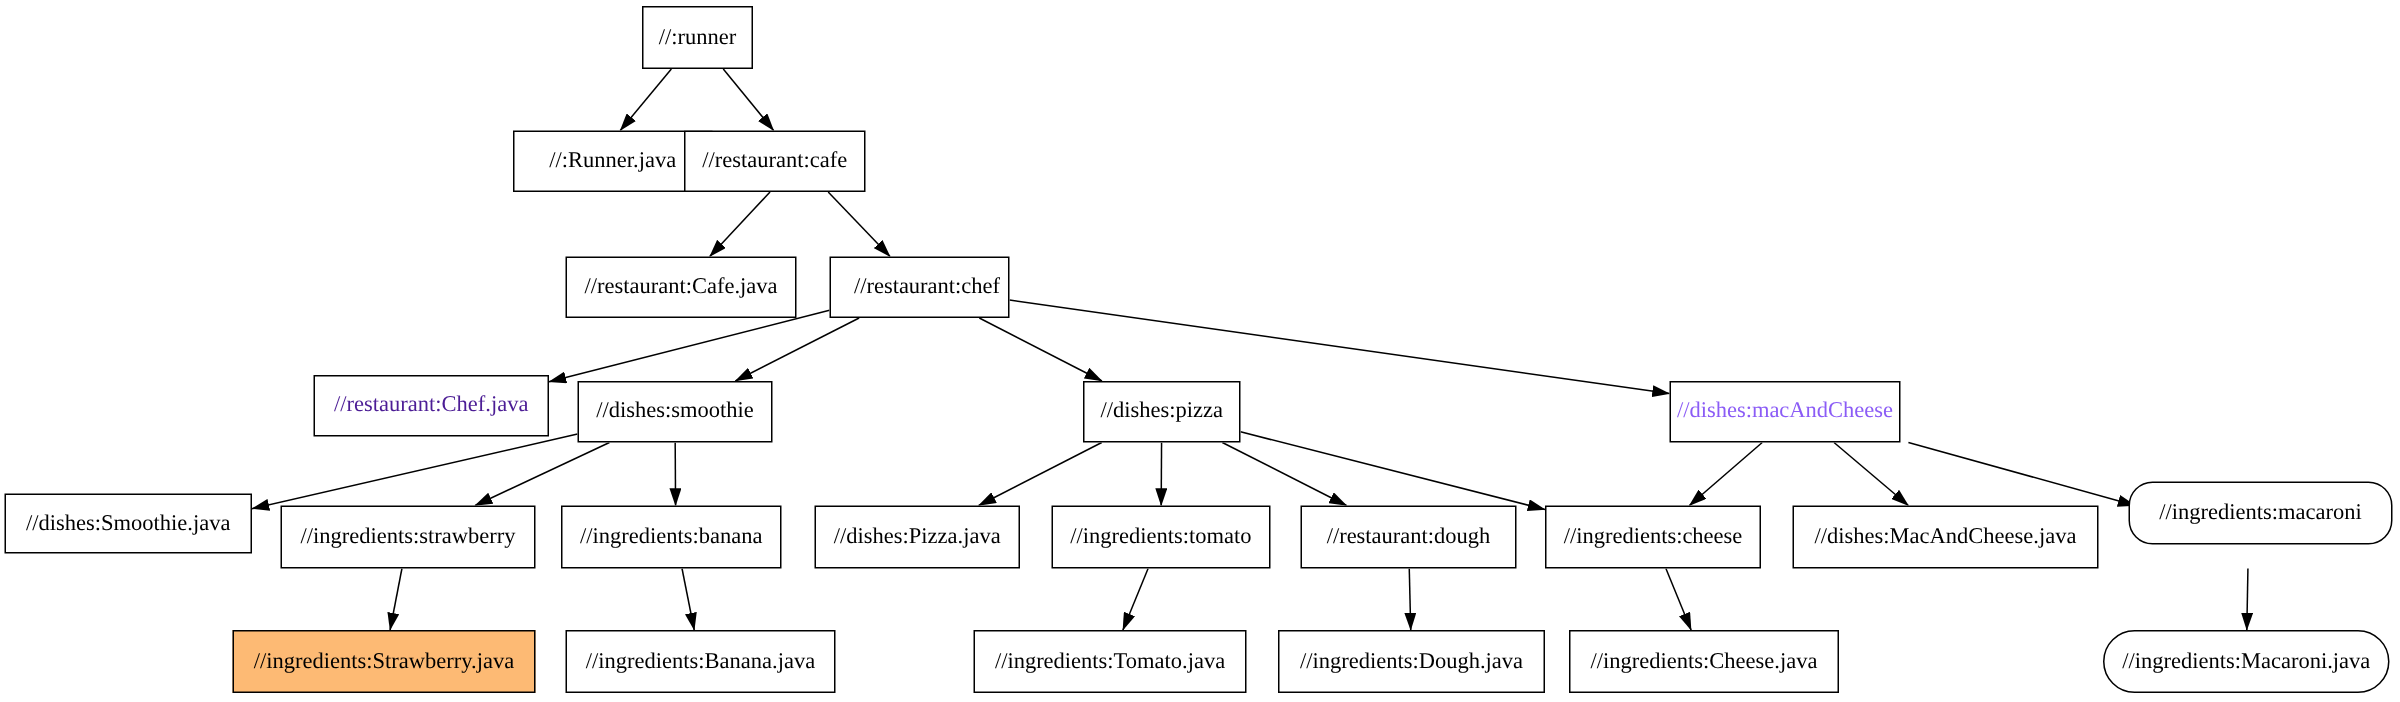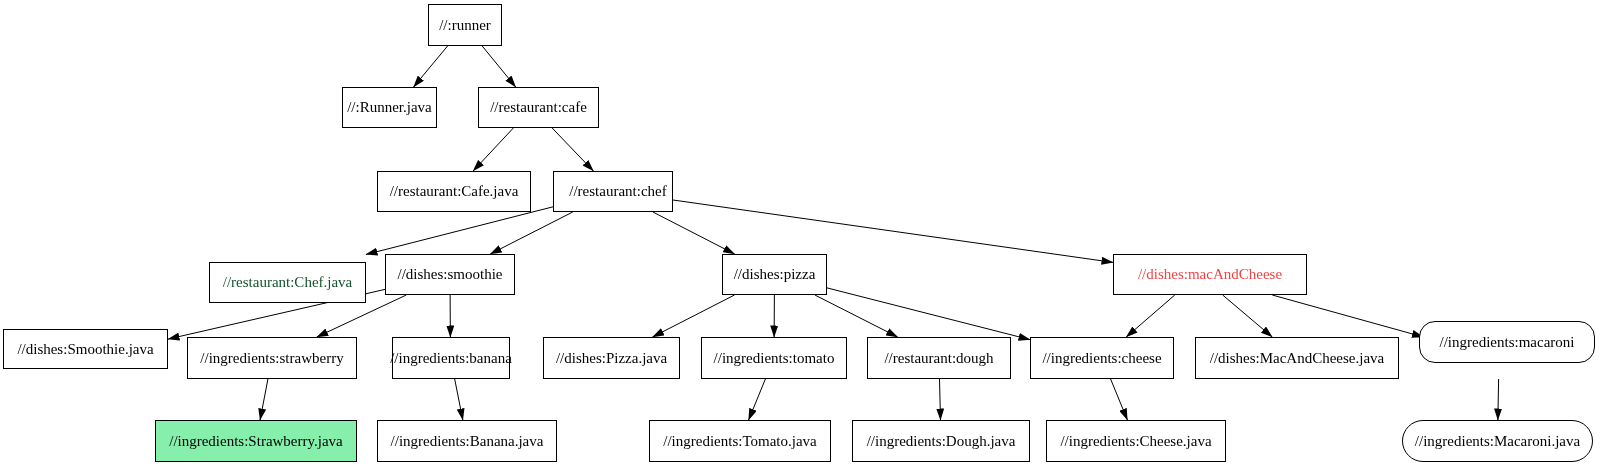--- a/index.html
+++ b/index.html
@@ -75,72 +75,72 @@
         <line x1="765.3975903614457" y1="379" x2="748.6024096385543" y2="420" stroke="#000000" marker-end="url(#arrowhead)"></line>
         <line x1="939.5060240963855" y1="379" x2="940.4939759036145" y2="420" stroke="#000000" marker-end="url(#arrowhead)"></line>
         <line x1="1110.6024096385543" y1="379" x2="1127.3975903614457" y2="420" stroke="#000000" marker-end="url(#arrowhead)"></line>
         <line x1="1498.620481927711" y1="379" x2="1497.879518072289" y2="420" stroke="#000000" marker-end="url(#arrowhead)"></line>
       </g>
   </svg>
   <div id="node-layer">
       <div class="graph-node" style="left: 428px; top: 4px; width: 74px; height: 42px; background: rgb(255, 255, 255); border-color: rgb(0, 0, 0); color: rgb(0, 0, 0);">
         <span>//:runner</span>
       </div>
-      <div class="graph-node" style="left: 342px; top: 87px; width: 95px; height: 41px; background: rgb(255, 255, 255); border-color: rgb(0, 0, 0); color: rgb(0, 0, 0);">
+      <div class="graph-node" style="left: 342px; top: 87px; width: 133px; height: 41px; background: rgb(255, 255, 255); border-color: rgb(0, 0, 0); color: rgb(0, 0, 0);">
         <span>//:Runner.java</span>
       </div>
-      <div class="graph-node" style="left: 478px; top: 87px; width: 121px; height: 41px; background: rgb(255, 255, 255); border-color: rgb(0, 0, 0); color: rgb(0, 0, 0);">
+      <div class="graph-node" style="left: 456px; top: 87px; width: 121px; height: 41px; background: rgb(255, 255, 255); border-color: rgb(0, 0, 0); color: rgb(0, 0, 0);">
         <span>//restaurant:cafe</span>
       </div>
       <div class="graph-node" style="left: 377px; top: 171px; width: 154px; height: 41px; background: rgb(255, 255, 255); border-color: rgb(0, 0, 0); color: rgb(0, 0, 0);">
         <span>//restaurant:Cafe.java</span>
       </div>
       <div class="graph-node" style="left: 553px; top: 171px; width: 120px; height: 41px; background: rgb(255, 255, 255); border-color: rgb(0, 0, 0); color: rgb(0, 0, 0); padding-left: 10px;">
         <span>//restaurant:chef</span>
       </div>
-      <div class="graph-node" style="left: 209px; top: 262px; width: 157px; height: 41px; background: rgb(255, 255, 255); border-color: rgb(0, 0, 0); color: #14532d;">
+      <div class="graph-node" style="left: 209px; top: 250px; width: 157px; height: 41px; background: rgb(255, 255, 255); border-color: rgb(0, 0, 0); color: #4c1d95;">
         <span>//restaurant:Chef.java</span>
       </div>
       <div class="graph-node" style="left: 385px; top: 254px; width: 130px; height: 41px; background: rgb(255, 255, 255); border-color: rgb(0, 0, 0); color: rgb(0, 0, 0);">
         <span>//dishes:smoothie</span>
       </div>
       <div class="graph-node" style="left: 722px; top: 254px; width: 105px; height: 41px; background: rgb(255, 255, 255); border-color: rgb(0, 0, 0); color: rgb(0, 0, 0);">
         <span>//dishes:pizza</span>
       </div>
-      <div class="graph-node" style="left: 1113px; top: 254px; width: 194px; height: 41px; background: rgb(255, 255, 255); border-color: rgb(0, 0, 0); color: #ef4444;">
+      <div class="graph-node" style="left: 1113px; top: 254px; width: 154px; height: 41px; background: rgb(255, 255, 255); border-color: rgb(0, 0, 0); color: #8b5cf6;">
         <span>//dishes:macAndCheese</span>
       </div>
       <div class="graph-node" style="left: 3px; top: 329px; width: 165px; height: 40px; background: rgb(255, 255, 255); border-color: rgb(0, 0, 0); color: rgb(0, 0, 0);">
         <span>//dishes:Smoothie.java</span>
       </div>
       <div class="graph-node" style="left: 187px; top: 337px; width: 170px; height: 42px; background: rgb(255, 255, 255); border-color: rgb(0, 0, 0); color: rgb(0, 0, 0);">
         <span>//ingredients:strawberry</span>
       </div>
-      <div class="graph-node" style="left: 392px; top: 337px; width: 118px; height: 42px; background: rgb(255, 255, 255); border-color: rgb(0, 0, 0); color: rgb(0, 0, 0);">
+      <div class="graph-node" style="left: 374px; top: 337px; width: 147px; height: 42px; background: rgb(255, 255, 255); border-color: rgb(0, 0, 0); color: rgb(0, 0, 0);">
         <span>//ingredients:banana</span>
       </div>
       <div class="graph-node" style="left: 543px; top: 337px; width: 137px; height: 42px; background: rgb(255, 255, 255); border-color: rgb(0, 0, 0); color: rgb(0, 0, 0);">
         <span>//dishes:Pizza.java</span>
       </div>
       <div class="graph-node" style="left: 701px; top: 337px; width: 146px; height: 42px; background: rgb(255, 255, 255); border-color: rgb(0, 0, 0); color: rgb(0, 0, 0);">
         <span>//ingredients:tomato</span>
       </div>
       <div class="graph-node" style="left: 867px; top: 337px; width: 144px; height: 42px; background: rgb(255, 255, 255); border-color: rgb(0, 0, 0); color: rgb(0, 0, 0);">
         <span>//restaurant:dough</span>
       </div>
       <div class="graph-node" style="left: 1030px; top: 337px; width: 144px; height: 42px; background: rgb(255, 255, 255); border-color: rgb(0, 0, 0); color: rgb(0, 0, 0);">
         <span>//ingredients:cheese</span>
       </div>
       <div class="graph-node" style="left: 1195px; top: 337px; width: 204px; height: 42px; background: rgb(255, 255, 255); border-color: rgb(0, 0, 0); color: rgb(0, 0, 0);">
         <span>//dishes:MacAndCheese.java</span>
       </div>
       <div class="graph-node" style="left: 1419px; top: 321px; width: 176px; height: 42px; background: rgb(255, 255, 255); border-color: rgb(0, 0, 0); color: rgb(0, 0, 0); border-radius: 16px;">
         <span>//ingredients:macaroni</span>
       </div>
-      <div class="graph-node" style="left: 155px; top: 420px; width: 202px; height: 42px; background: #86efac; border-color: rgb(0, 0, 0); color: rgb(0, 0, 0);">
+      <div class="graph-node" style="left: 155px; top: 420px; width: 202px; height: 42px; background: #fdba74; border-color: rgb(0, 0, 0); color: rgb(0, 0, 0);">
         <span>//ingredients:Strawberry.java</span>
       </div>
       <div class="graph-node" style="left: 377px; top: 420px; width: 180px; height: 42px; background: rgb(255, 255, 255); border-color: rgb(0, 0, 0); color: rgb(0, 0, 0);">
         <span>//ingredients:Banana.java</span>
       </div>
       <div class="graph-node" style="left: 649px; top: 420px; width: 182px; height: 42px; background: rgb(255, 255, 255); border-color: rgb(0, 0, 0); color: rgb(0, 0, 0);">
         <span>//ingredients:Tomato.java</span>
       </div>
       <div class="graph-node" style="left: 852px; top: 420px; width: 178px; height: 42px; background: rgb(255, 255, 255); border-color: rgb(0, 0, 0); color: rgb(0, 0, 0);">
         <span>//ingredients:Dough.java</span>

